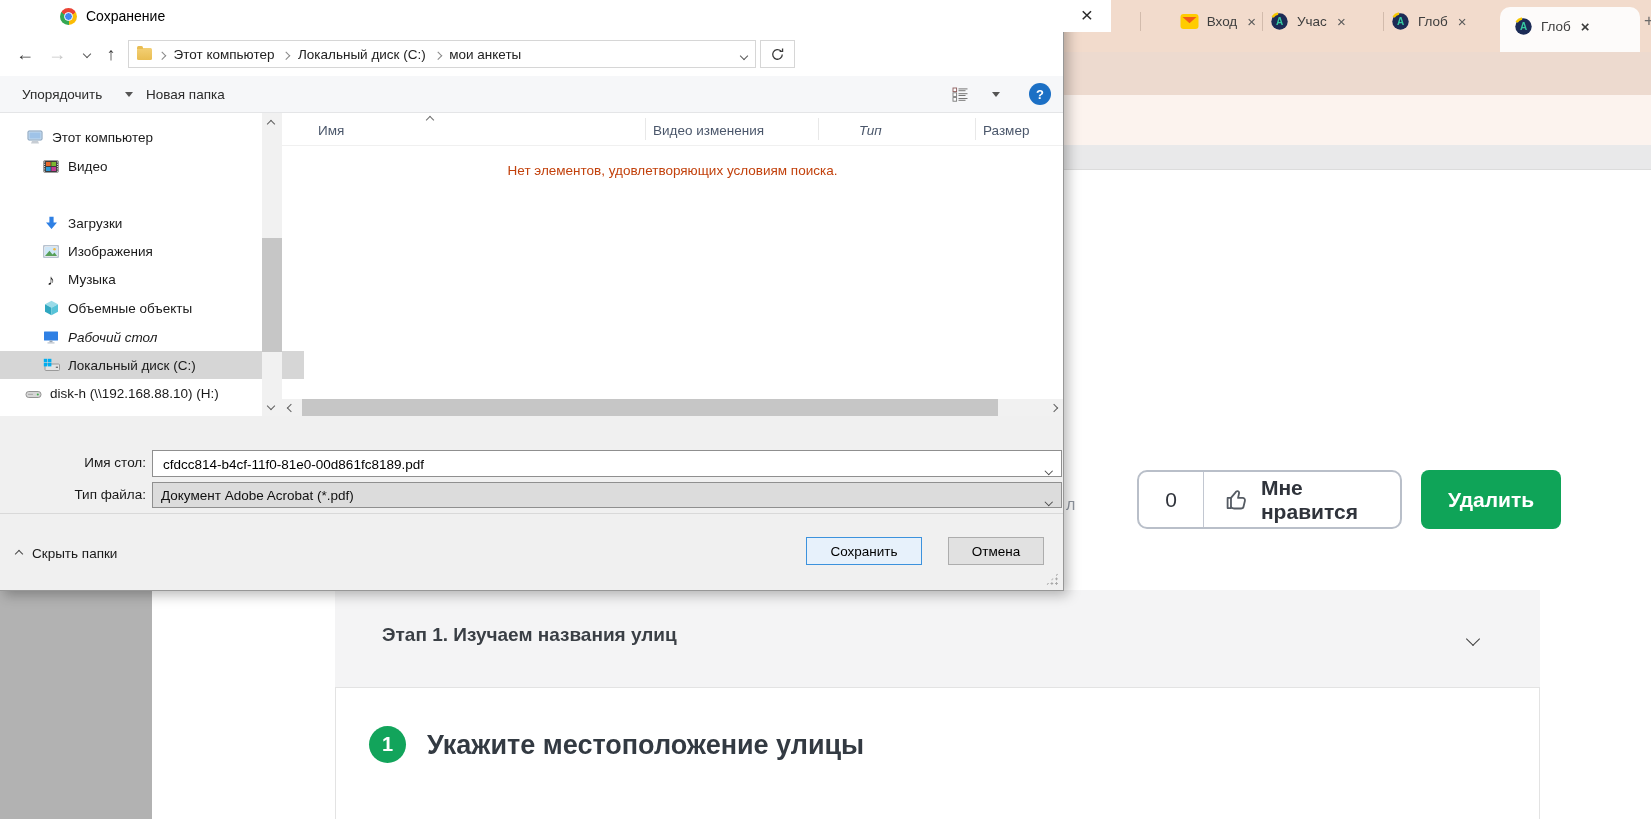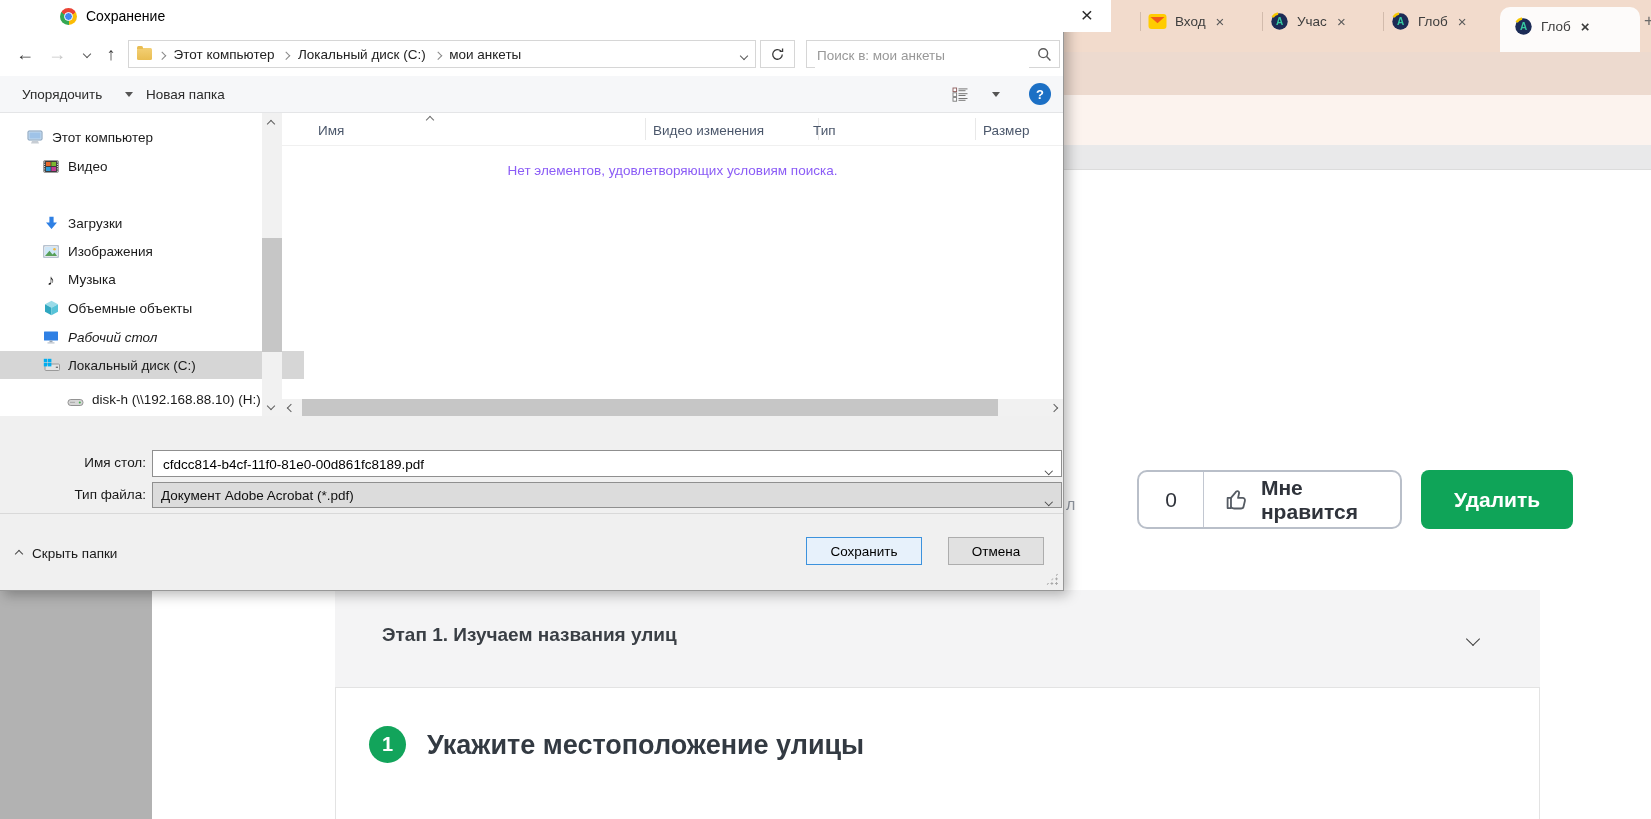--- a/index.html
+++ b/index.html
@@ -17,21 +17,21 @@
   .tab .fav{margin-right:8px;flex:0 0 auto;display:inline-flex;}
   .tab .tx{white-space:nowrap;overflow:hidden;}
   .tab .cl{margin-left:10px;font-size:15px;color:#5A5A5A;line-height:1;}
   .tabsep{position:absolute;top:12px;width:1px;height:19px;background:#D2BBAC;}
   .active-tab-bg{position:absolute;left:1500px;top:7px;width:140px;height:45px;background:#FDFBFA;border-radius:10px 10px 0 0;}
 
   .pill{position:absolute;left:1137px;top:470px;width:265px;height:59px;background:#fff;border:2px solid #B9BFC9;border-radius:10px;box-sizing:border-box;display:flex;align-items:center;}
   .pill .cnt{width:66px;text-align:center;font-size:21px;color:#2F333B;}
   .pill .dv{width:1px;height:100%;background:#C2C7D1;}
   .pill .lk{display:flex;align-items:center;gap:10px;padding-left:20px;font-size:21px;font-weight:bold;color:#2F333B;}
-  .del-btn{position:absolute;left:1421px;top:470px;width:152px;height:59px;background:#0FA458;border:none;border-radius:8px;color:#fff;font-size:21px;font-weight:bold;font-family:"Liberation Sans",sans-serif;}
+  .del-btn{position:absolute;left:1421px;top:470px;width:140px;height:59px;background:#0FA458;border:none;border-radius:8px;color:#fff;font-size:21px;font-weight:bold;font-family:"Liberation Sans",sans-serif;}
 
   .grey-block{position:absolute;left:0;top:590px;width:152px;height:229px;background:#B2B2B2;}
   .stage-panel{position:absolute;left:335px;top:590px;width:1205px;height:97px;background:#F4F4F5;}
   .stage-title{position:absolute;left:47px;top:34px;font-size:19px;font-weight:bold;color:#3A3F45;}
   .stage-chev{position:absolute;left:1133px;top:40px;}
   .step-card{position:absolute;left:335px;top:687px;width:1205px;height:140px;background:#fff;border:1px solid #E3E3E3;border-bottom:none;box-sizing:border-box;}
   .step-num{position:absolute;left:33px;top:38px;width:37px;height:37px;border-radius:50%;background:#12A45B;color:#fff;font-size:20px;font-weight:bold;display:flex;align-items:center;justify-content:center;}
   .step-head{position:absolute;left:91px;top:42px;font-size:27px;font-weight:bold;color:#333A42;}
   .clipped-l{position:absolute;left:1066px;top:496px;font-size:16px;color:#9096A0;}
 
@@ -67,21 +67,21 @@
   .sb-row.sel{background:#D6D6D6;}
   .sb-ico{width:18px;display:inline-flex;justify-content:center;margin-right:8px;flex:0 0 auto;}
   .vsb{position:absolute;left:262px;top:0;width:20px;height:303px;background:#F1F1F1;}
   .vsb-thumb{position:absolute;left:0;top:125px;width:20px;height:114px;background:#C6C6C6;}
   .hsb{position:absolute;left:282px;top:286px;width:781px;height:17px;background:#F1F1F1;}
   .hsb-thumb{position:absolute;left:20px;top:0;width:696px;height:17px;background:#C6C6C6;}
 
   .hdr-label{position:absolute;top:10px;font-size:13.5px;color:#4B576B;}
   .hdr-sep{position:absolute;top:5px;width:1px;height:22px;background:#E8E8E8;}
   .hdr-line{position:absolute;left:282px;top:32px;width:781px;height:1px;background:#F0F0F0;}
-  .empty-msg{position:absolute;left:282px;top:50px;width:781px;text-align:center;color:#8b5cf6;}
+  .empty-msg{position:absolute;left:282px;top:50px;width:781px;text-align:center;color:#c2410c;}
 
   .dlg-bottom{position:absolute;left:0;top:416px;width:1063px;height:174px;background:#F0F0F0;}
   .fld-label{position:absolute;left:0;width:146px;text-align:right;color:#191919;}
   .name-input{position:absolute;left:152px;top:34px;width:910px;height:27px;border:1px solid #8F8F8F;background:#fff;box-sizing:border-box;}
   .name-input input{position:absolute;left:8px;top:2px;width:870px;height:21px;border:none;outline:none;font-size:13.5px;font-family:"Liberation Sans",sans-serif;color:#000;background:transparent;}
   .type-combo{position:absolute;left:152px;top:66px;width:910px;height:26px;border:1px solid #8F8F8F;background:#DCDCDC;box-sizing:border-box;display:flex;align-items:center;padding-left:8px;color:#111;}
   .combo-chev{position:absolute;right:10px;top:10px;}
   .btm-divider{position:absolute;left:0;top:97px;width:1063px;height:1px;background:#D9D9D9;}
   .dlg-btn{position:absolute;top:121px;height:28px;font-size:13.5px;font-family:"Liberation Sans",sans-serif;display:flex;align-items:center;justify-content:center;box-sizing:border-box;}
   .save-btn{left:806px;width:116px;background:#E7F1FB;border:1px solid #3C92DD;color:#000;}
@@ -107,21 +107,21 @@
 
   <div class="tabstrip">
     <div class="active-tab-bg"></div>
 
     <div class="tab" style="left:1063px;width:72px;">
       <span class="tx">ход</span>
       <span class="cl">×</span>
     </div>
     <div class="tabsep" style="left:1140px;"></div>
 
-    <div class="tab" style="left:1148px;width:108px;">
+    <div class="tab" style="left:1148px;width:108px;justify-content:flex-end;">
       <span class="fav">
         <svg width="19" height="19" viewBox="0 0 19 19">
             <rect x="0.5" y="2" width="18" height="15" rx="3" fill="#FFCC00"></rect>
             <path d="M2.5 5 h14 l-7 6.2 Z" fill="#F25B19"></path>
           </svg>
       </span>
       <span class="tx">Вход</span>
       <span class="cl">×</span>
     </div>
     <div class="tabsep" style="left:1262px;"></div>
@@ -231,29 +231,20 @@
 
       <div class="refreshbtn">
         <span style="display:inline-flex;">
           <svg width="15" height="15" viewBox="0 0 16 16" fill="none" stroke="#3B3B3B" stroke-width="1.4">
               <path d="M13.1 8a5.1 5.1 0 1 1-1.5-3.7"></path>
               <path d="M13.4 1.6 v3.1 h-3.1"></path>
             </svg>
         </span>
       </div>
 
-      <div class="searchbox">
-        <input type="text" placeholder="Поиск в: мои анкеты" style="">
-        <span class="search-ico">
-          <svg width="15" height="15" viewBox="0 0 15 15" fill="none" stroke="#5A5A5A" stroke-width="1.4">
-              <circle cx="6.2" cy="6.2" r="4.4"></circle>
-              <path d="M9.6 9.6 L13.4 13.4"></path>
-            </svg>
-        </span>
-      </div>
     </div>
 
     <div class="dlg-toolbar">
       <span class="tbtn" style="left:22px;">
         <span>Упорядочить</span>
         <span class="tri-down"></span>
       </span>
       <span class="tbtn" style="left:146px;">
         <span>Новая папка</span>
       </span>
@@ -359,21 +350,21 @@
               <rect x="2" y="6" width="14.5" height="6.5" rx="1" fill="#E3E3E3" stroke="#9A9A9A"></rect>
               <rect x="12.8" y="8.6" width="2.2" height="1.4" fill="#777"></rect>
               <rect x="0.8" y="0.8" width="3.5" height="3.5" fill="#00ADEF"></rect>
               <rect x="4.9" y="0.8" width="3.5" height="3.5" fill="#00ADEF"></rect>
               <rect x="0.8" y="4.9" width="3.5" height="3.5" fill="#00ADEF"></rect>
               <rect x="4.9" y="4.9" width="3.5" height="3.5" fill="#00ADEF"></rect>
             </svg>
           </span>
         <span>Локальный диск (C:)</span>
       </div>
-      <div class="sb-row" style="top:266px;padding-left:66px;align-items:flex-end;">
+      <div class="sb-row" style="top:266px;padding-left:24px;">
         <span class="sb-ico">
             <svg width="17" height="12" viewBox="0 0 17 12">
               <rect x="1" y="4.5" width="15" height="6" rx="2.8" fill="#D6D6D6" stroke="#939393"></rect>
               <circle cx="12.8" cy="7.5" r="1" fill="#3FAE49"></circle>
               <rect x="3" y="6.8" width="5" height="1.2" fill="#AFAFAF"></rect>
             </svg>
           </span>
         <span>disk-h (\\192.168.88.10) (H:)</span>
       </div>
 
@@ -381,21 +372,21 @@
         <span class="chev c-up" style="position:absolute;left:6px;top:8px;width:5px;height:5px;border-color:#606060;"></span>
         <div class="vsb-thumb"></div>
         <span class="chev c-down" style="position:absolute;left:6px;top:290px;width:5px;height:5px;border-color:#606060;"></span>
       </div>
 
       <span class="chev c-up" style="position:absolute;left:427px;top:4px;width:5px;height:5px;border-color:#707070;"></span>
       <span class="hdr-label" style="left:318px;">Имя</span>
       <span class="hdr-sep" style="left:645px;"></span>
       <span class="hdr-label" style="left:653px;">Видео изменения</span>
       <span class="hdr-sep" style="left:818px;"></span>
-      <span class="hdr-label" style="left:813px;">Тип</span>
+      <span class="hdr-label" style="left:859px;font-style:italic;">Тип</span>
       <span class="hdr-sep" style="left:975px;"></span>
       <span class="hdr-label" style="left:983px;">Размер</span>
       <div class="hdr-line"></div>
 
       <div class="empty-msg">Нет элементов, удовлетворяющих условиям поиска.</div>
 
       <div class="hsb">
         <span class="chev c-left" style="position:absolute;left:6px;top:6px;width:5px;height:5px;border-color:#606060;"></span>
         <div class="hsb-thumb"></div>
         <span class="chev c-right" style="position:absolute;right:6px;top:6px;width:5px;height:5px;border-color:#606060;"></span>

